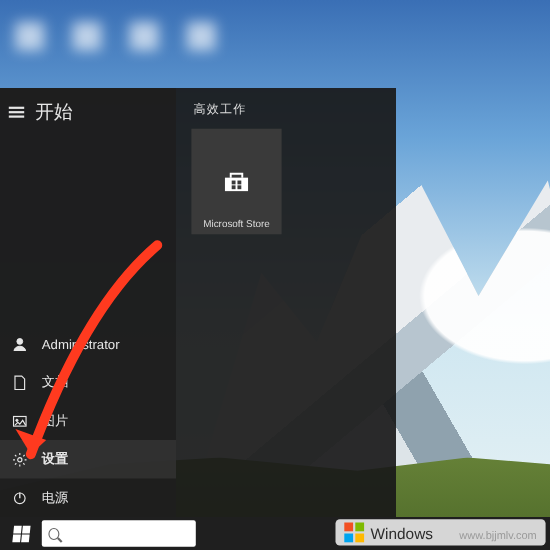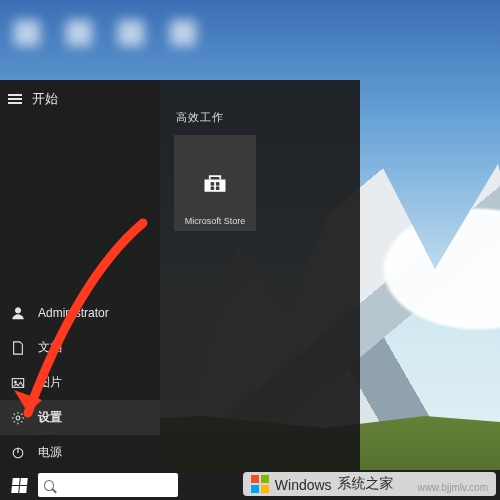--- a/index.html
+++ b/index.html
@@ -36,31 +36,31 @@
     background: rgba(25,25,25,0.92);
     color: #e6e6e6; font-size: 12px;
   }
   .left-rail {
     width: 160px; background: rgba(30,30,30,0.9);
     display: flex; flex-direction: column;
   }
   .rail-top { display:flex; align-items:center; gap:10px; padding:10px 8px 6px; }
   .hamburger { width:14px; display:flex; flex-direction:column; gap:2px; }
   .hamburger span { height:2px; background:#e6e6e6; }
-  .rail-title { font-size:13px; }
+  .rail-title { font-size:17px; }
   .rail-spacer { flex:1; }
   .rail-item {
     display:flex; align-items:center; gap:12px; padding:9px 10px;
     cursor: default;
   }
   .rail-item.hover { background: rgba(255,255,255,0.08); font-weight: bold; }
   .rail-icon { width:16px; height:16px; display:flex; align-items:center; justify-content:center; }
   .rail-icon svg { fill:#e6e6e6; stroke:#e6e6e6; }
 
-  .tiles-pane { flex:1; padding: 26px 14px; }
+  .tiles-pane { flex:1; padding: 8px 14px; }
   .group-label { font-size:11px; color:#ddd; margin: 4px 0 10px 2px; letter-spacing:1px; }
   .tiles-grid { display:grid; grid-template-columns: repeat(2, 82px); gap:6px; }
   .tile {
     width:82px; height:96px; background:#3a3a3a; display:flex; flex-direction:column;
     align-items:center; justify-content:center; gap:6px; position:relative;
   }
   .tile-label { position:absolute; bottom:5px; left:0; right:0; text-align:center; font-size:9px; color:#ddd; }
   .tile .ico { width:30px; height:30px; display:flex; align-items:center; justify-content:center; }
   .tiles-grid.row2 { margin-top: 60px; grid-template-columns: repeat(2, 82px); }
 
@@ -233,16 +233,15 @@
   </div>
 
   <div class="watermark">
     <div class="wm-logo">
         <span></span>
         <span></span>
         <span></span>
         <span></span>
       </div>
     <span>Windows</span>
-      <span>系统之家</span>
     <span class="wm-sub">www.bjjmlv.com</span>
   </div>
 </div>
 
 </body></html>

